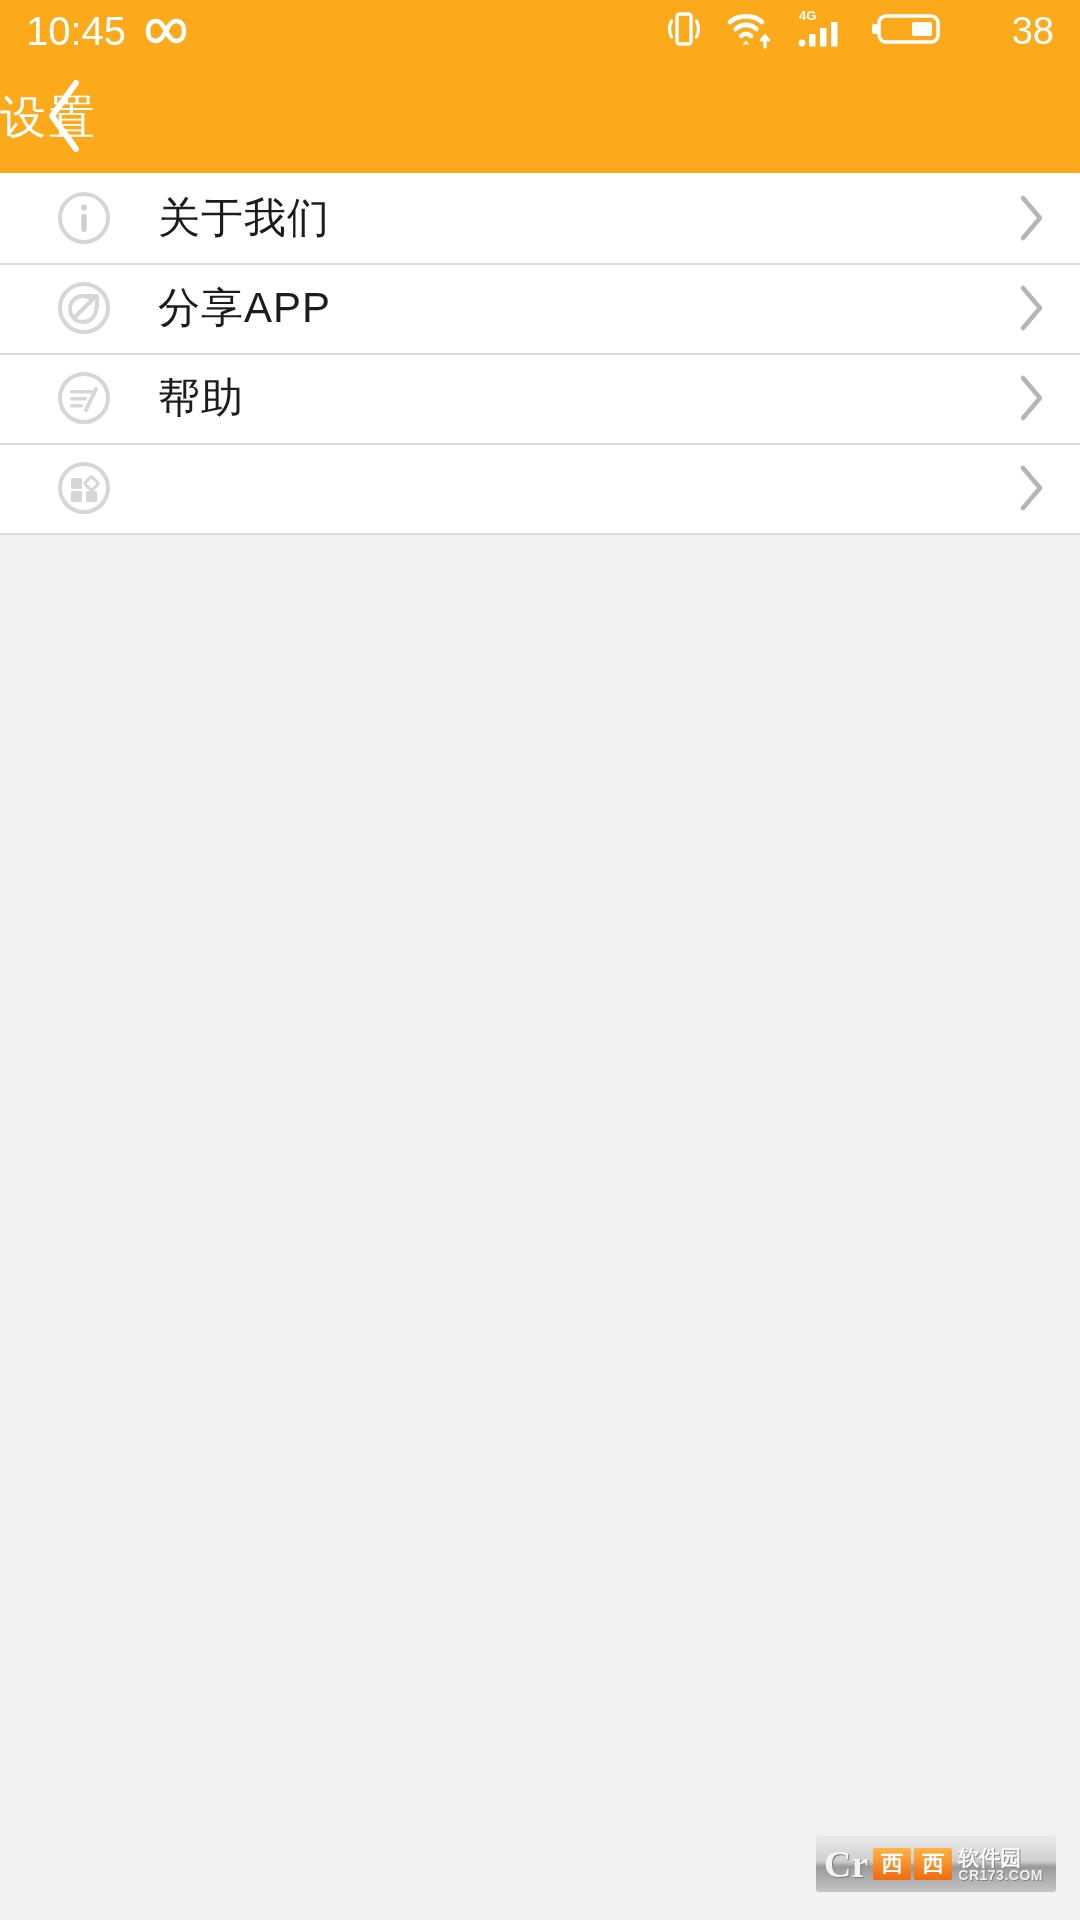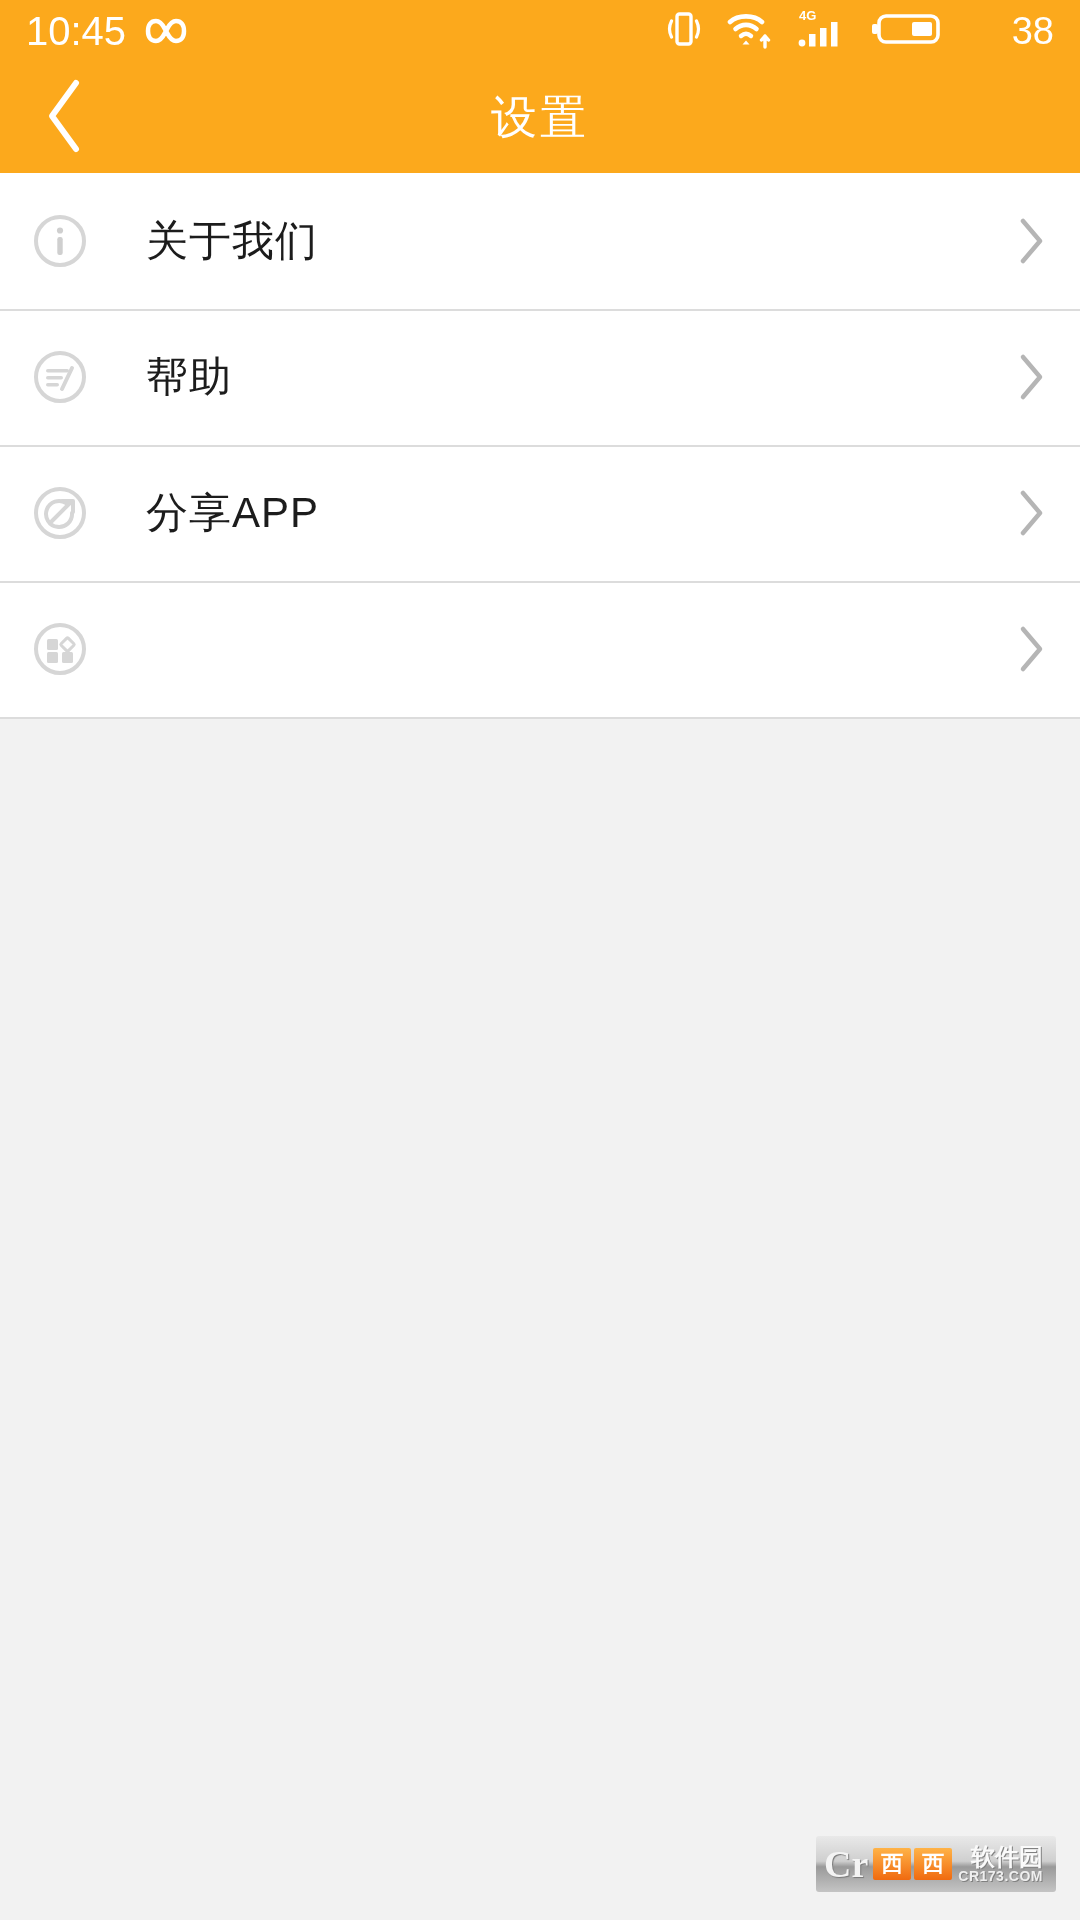--- a/index.html
+++ b/index.html
@@ -19,36 +19,36 @@
   }
   .sb-left { display:flex; align-items:center; gap:18px; }
   .sb-time { font-size:40px; font-weight:400; letter-spacing:0px; line-height:1; }
   .sb-infinity { font-size:40px; line-height:1; font-weight:700; }
   .sb-right { margin-left:auto; display:flex; align-items:center; gap:25px; }
   .sb-batt-text { font-size:38px; line-height:1;margin-left:43px; }
 
   
   .header {
     position:relative; height:111px; background:#fca91c;
-    display:flex; align-items:center; justify-content:center;
+    display:flex; align-items:center; justify-content:flex-start;
   }
   .back-btn {
     position:absolute; left:0; top:0; height:111px; width:130px;
     display:flex; align-items:center; justify-content:center;
     cursor:pointer;
   }
   .header-title {
     color:#ffffff; font-size:46px; font-weight:400; letter-spacing:3px;
   }
 
   
   .list { background:#ffffff; }
   .row {
-    position:relative; height:136px; display:flex; align-items:center;
-    padding:0 32px 0 32px; background:#ffffff; cursor:pointer;gap:12px;
+    position:relative; height:90px; display:flex; align-items:center;
+    padding:0 32px 0 56px; background:#ffffff; cursor:pointer;
   }
   .row + .row::before {
     content:""; position:absolute; left:0; right:0; top:0;
     height:2px; background:#dcdcdc;
   }
   .row-icon {
     width:56px; height:56px; flex:0 0 56px;
     display:flex; align-items:center; justify-content:center;
   }
   .row-label {
@@ -79,21 +79,21 @@
   }
   .wm-xx { display:flex; gap:3px; margin-left:5px; }
   .wm-xbox {
     width:38px; height:32px; border-radius:2px;
     background:linear-gradient(180deg,#ffb347,#f06a10);
     color:#fff; font-size:22px; font-weight:700;
     display:flex; align-items:center; justify-content:center;
     font-family:"DejaVu Sans", sans-serif;
   }
   .wm-right { margin-left:6px; display:flex; flex-direction:column; line-height:1; }
-  .wm-cn { font-size:24px; font-weight:700; color:#fafafa; text-shadow:1px 1px 0 #808080;text-align:right; }
+  .wm-cn { font-size:21px; font-weight:700; color:#fafafa; text-shadow:1px 1px 0 #808080; }
   .wm-url { font-size:14px; font-weight:700; color:#efefef; text-shadow:1px 1px 0 #808080; letter-spacing:0.5px; }
 
   .col { display:flex; flex-direction:column; height:1920px; }
 </style>
 </head>
 <body>
 
 <div class="phone col">
 
   <div class="statusbar">
@@ -168,44 +168,44 @@
         <svg width="34" height="56" viewBox="0 0 34 56">
           <path d="M9 8 L26 28 L9 48" fill="none" stroke="#b5b5b5" stroke-width="4.5" stroke-linecap="round" stroke-linejoin="round"></path>
         </svg>
       </span>
     </div>
 
     <div class="row">
       <span class="row-icon">
         <svg width="56" height="56" viewBox="0 0 56 56">
           <circle cx="28" cy="28" r="24" fill="none" stroke="#d6d6d6" stroke-width="4"></circle>
+          <path d="M34 18 A13 13 0 1 0 40 28" fill="none" stroke="#d6d6d6" stroke-width="4" stroke-linecap="round"></path>
+          <path d="M20 36 L39 17" fill="none" stroke="#d6d6d6" stroke-width="4" stroke-linecap="round"></path>
+          <path d="M30 16 L41 16 L41 27" fill="none" stroke="#d6d6d6" stroke-width="4" stroke-linecap="round" stroke-linejoin="round"></path>
+        </svg>
+      </span>
+      <span class="row-label">分享APP</span>
+      <span class="row-chev">
+        <svg width="34" height="56" viewBox="0 0 34 56">
+          <path d="M9 8 L26 28 L9 48" fill="none" stroke="#b5b5b5" stroke-width="4.5" stroke-linecap="round" stroke-linejoin="round"></path>
+        </svg>
+      </span>
+    </div>
+
+    <div class="row">
+      <span class="row-icon">
+        <svg width="56" height="56" viewBox="0 0 56 56">
+          <circle cx="28" cy="28" r="24" fill="none" stroke="#d6d6d6" stroke-width="4"></circle>
           <rect x="14" y="20" width="23" height="3.6" rx="1.8" fill="#d6d6d6"></rect>
           <rect x="14" y="27" width="17" height="3.6" rx="1.8" fill="#d6d6d6"></rect>
           <rect x="14" y="34" width="13" height="3.6" rx="1.8" fill="#d6d6d6"></rect>
           <path d="M40 19 L30 40" fill="none" stroke="#d6d6d6" stroke-width="4" stroke-linecap="round"></path>
         </svg>
       </span>
       <span class="row-label">帮助</span>
-      <span class="row-chev">
-        <svg width="34" height="56" viewBox="0 0 34 56">
-          <path d="M9 8 L26 28 L9 48" fill="none" stroke="#b5b5b5" stroke-width="4.5" stroke-linecap="round" stroke-linejoin="round"></path>
-        </svg>
-      </span>
-    </div>
-
-    <div class="row">
-      <span class="row-icon">
-        <svg width="56" height="56" viewBox="0 0 56 56">
-          <circle cx="28" cy="28" r="24" fill="none" stroke="#d6d6d6" stroke-width="4"></circle>
-          <path d="M34 18 A13 13 0 1 0 40 28" fill="none" stroke="#d6d6d6" stroke-width="4" stroke-linecap="round"></path>
-          <path d="M20 36 L39 17" fill="none" stroke="#d6d6d6" stroke-width="4" stroke-linecap="round"></path>
-          <path d="M30 16 L41 16 L41 27" fill="none" stroke="#d6d6d6" stroke-width="4" stroke-linecap="round" stroke-linejoin="round"></path>
-        </svg>
-      </span>
-      <span class="row-label">分享APP</span>
       <span class="row-chev">
         <svg width="34" height="56" viewBox="0 0 34 56">
           <path d="M9 8 L26 28 L9 48" fill="none" stroke="#b5b5b5" stroke-width="4.5" stroke-linecap="round" stroke-linejoin="round"></path>
         </svg>
       </span>
     </div>
 
     <div class="row">
       <span class="row-icon">
         <svg width="56" height="56" viewBox="0 0 56 56">

